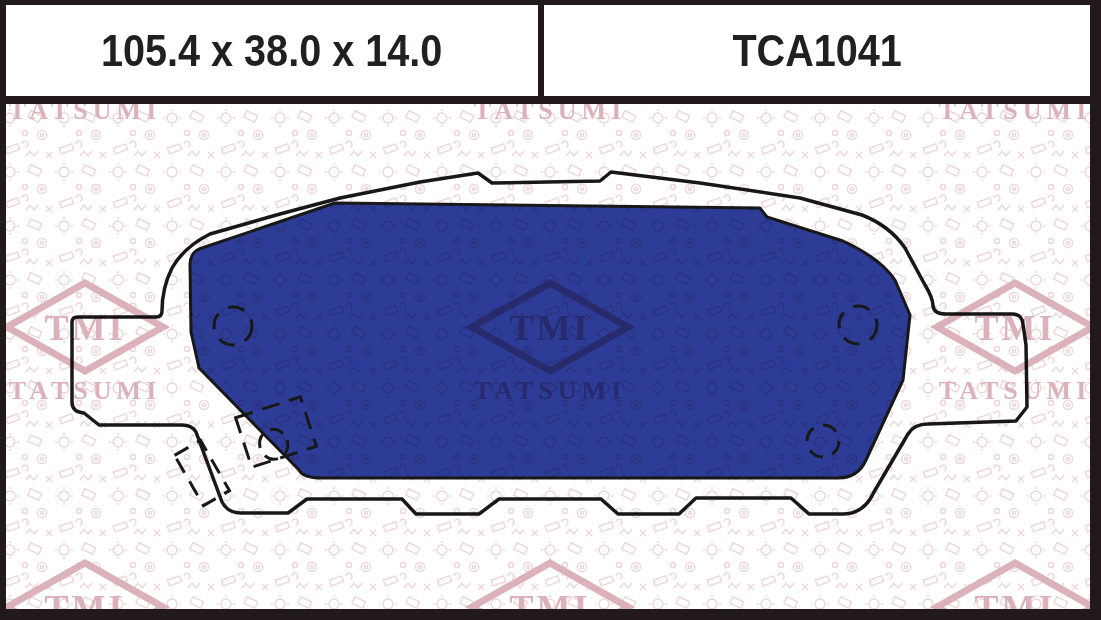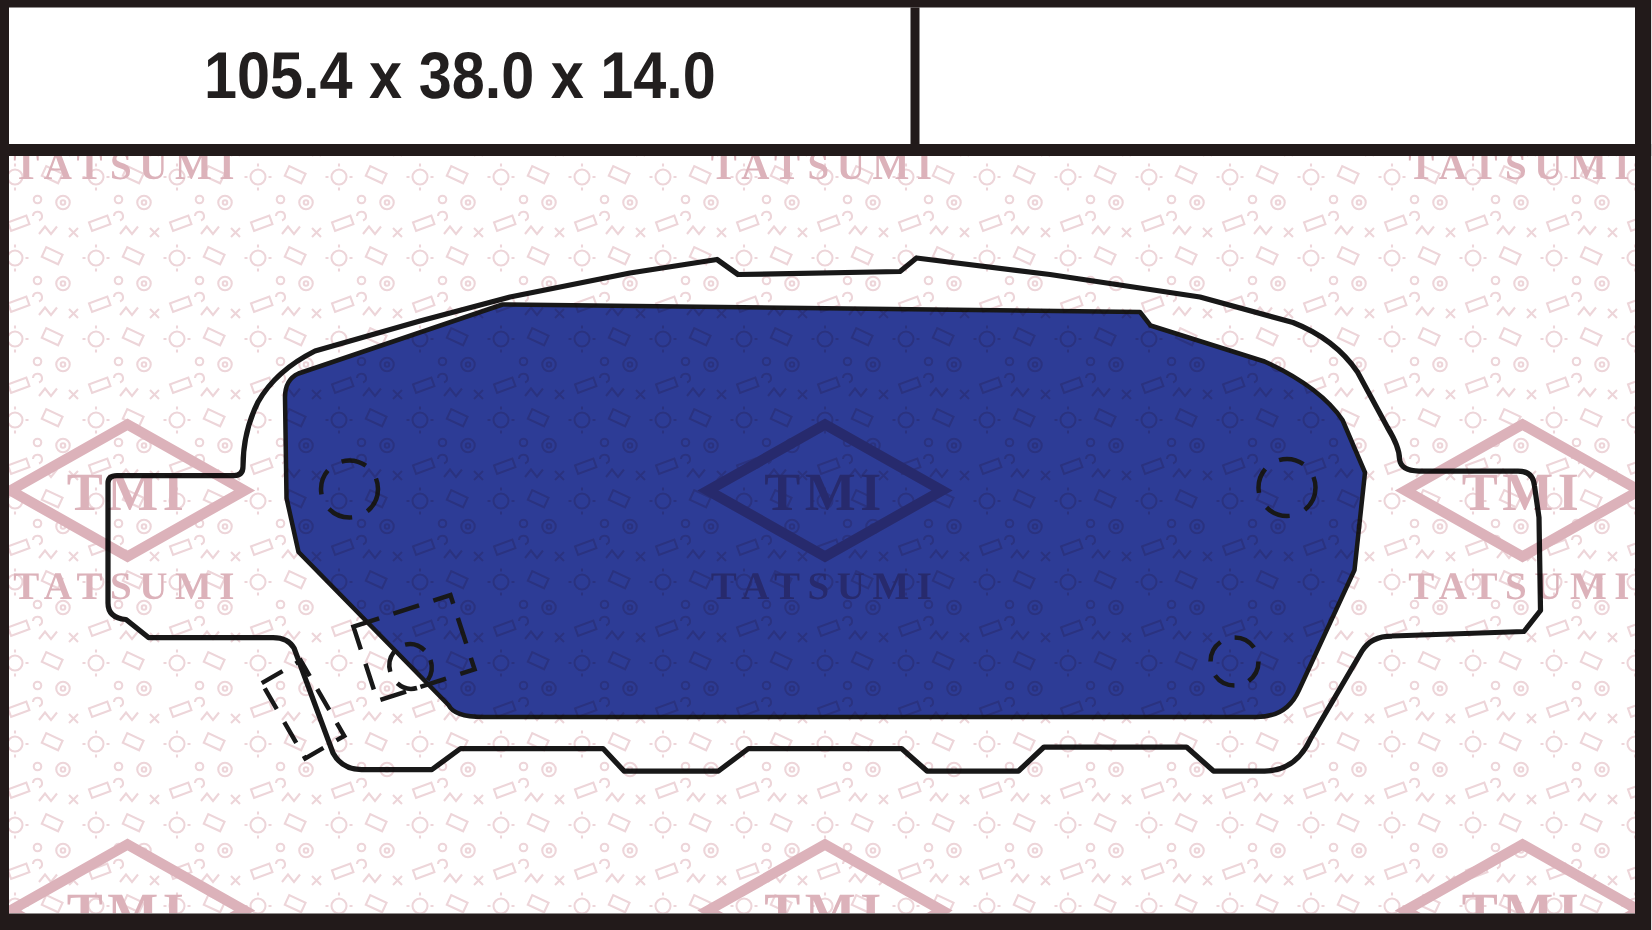--- a/index.html
+++ b/index.html
@@ -28,21 +28,21 @@
     padding:5px 11px 0 6px;
     z-index:20;background:transparent;
   }
   .hcell{
     background:#ffffff;height:91px;
     display:flex;align-items:center;justify-content:center;
     font-weight:700;font-size:44px;color:#221f1f;
     letter-spacing:0px;white-space:nowrap;
   }
   .hcell .txt{display:inline-block;transform:scaleX(0.9);}
-  .hcell.left{width:601px;}
+  .hcell.left{width:532px;}
   .hcell.right{flex:1;}
   .hdivider{width:6px;height:91px;background:#221a1a;}
   .hbottom{
     position:absolute;left:0;top:96px;width:1101px;height:8px;
     background:#221a1a;z-index:21;
   }
   
   .content{
     position:absolute;left:0;top:104px;width:1101px;height:505px;
     background:#ffffff;overflow:hidden;isolation:isolate;
@@ -152,17 +152,20 @@
       <use href="#tmi-logo" x="550" y="607"></use>
       <use href="#tmi-logo" x="1015" y="607"></use>
     </svg>
   </div>
 
   <div class="header">
     <div class="hcell left">
       <span class="txt">105.4 x 38.0 x 14.0</span>
     </div>
     <div class="hdivider"></div>
+    <div class="hcell right">
+      <span class="txt">TCA1041</span>
+    </div>
   </div>
   <div class="hbottom"></div>
 
   <div class="frame"></div>
 </div>
 
 </body></html>

